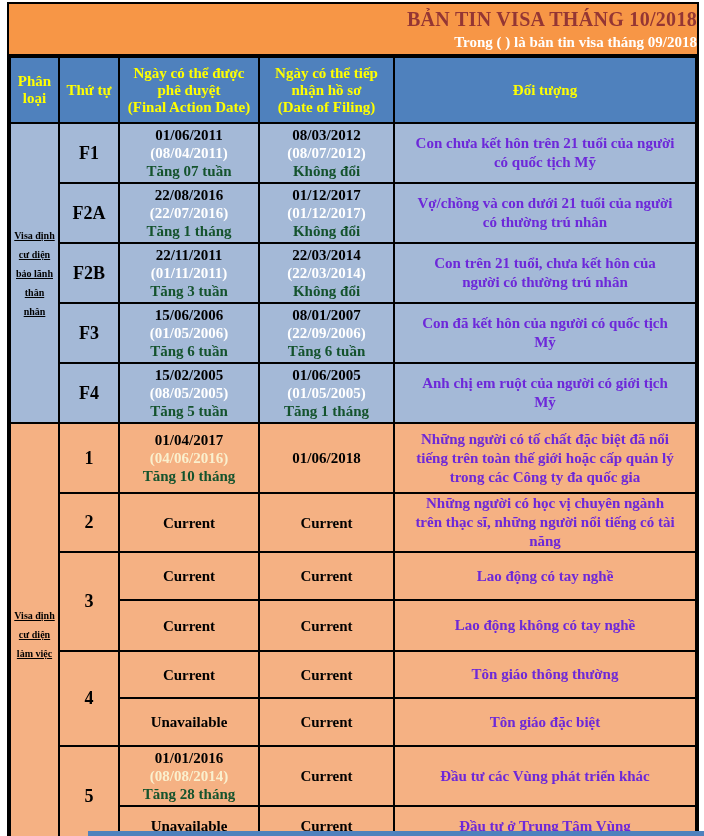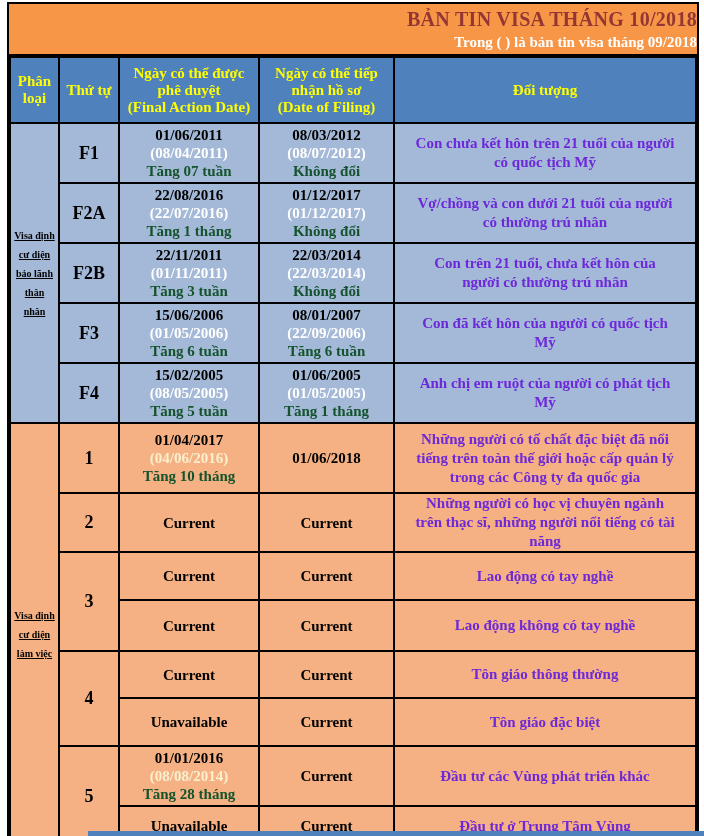--- a/index.html
+++ b/index.html
@@ -144,21 +144,21 @@
             <div class="d">15/02/2005</div>
             <div class="p">(08/05/2005)</div>
             <div class="c">Tăng 5 tuần</div>
           </td>
         <td class="datecell">
             <div class="d">01/06/2005</div>
             <div class="p">(01/05/2005)</div>
             <div class="c">Tăng 1 tháng</div>
           </td>
         <td class="subject">
-            <div>Anh chị em ruột của người có phát tịch Mỹ</div>
+            <div>Anh chị em ruột của người có giới tịch Mỹ</div>
           </td>
       </tr>
     </tbody>
 
     <tbody class="work">
       <tr style="height:70px">
         <td class="group-label" rowspan="8">Visa định cư diện làm việc</td>
         <td class="num">1</td>
         <td class="datecell">
             <div class="d">01/04/2017</div>

